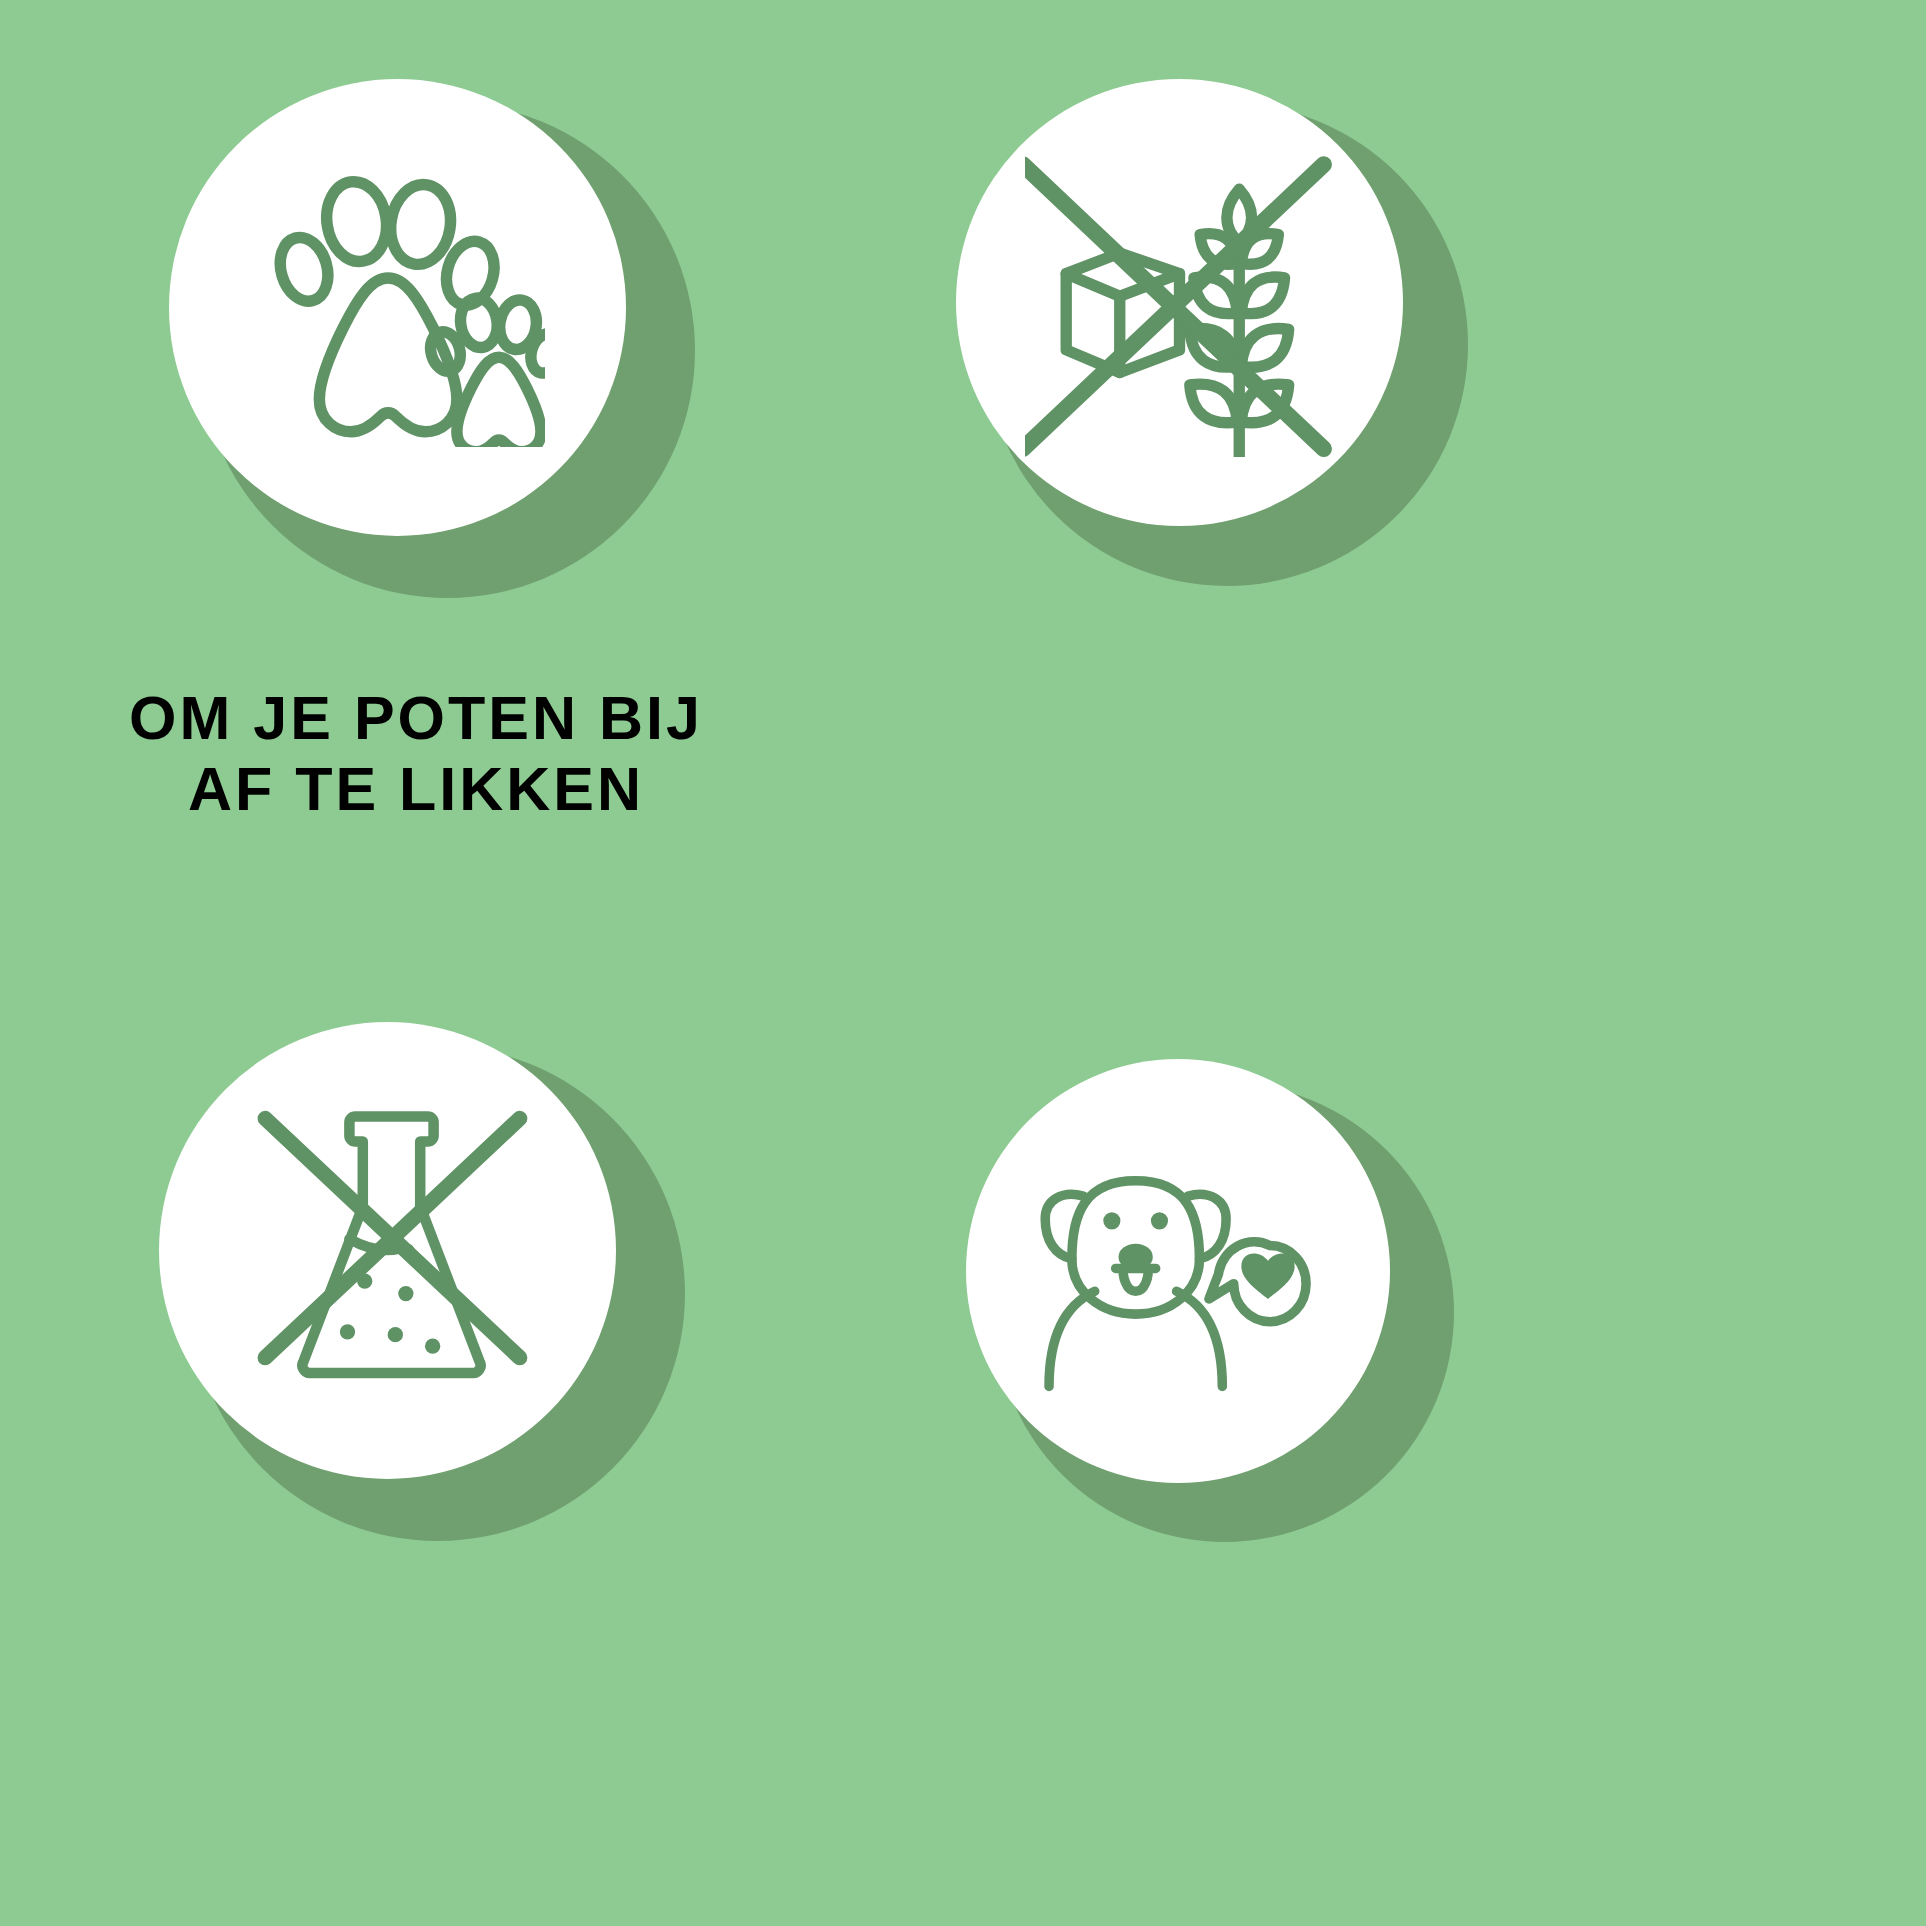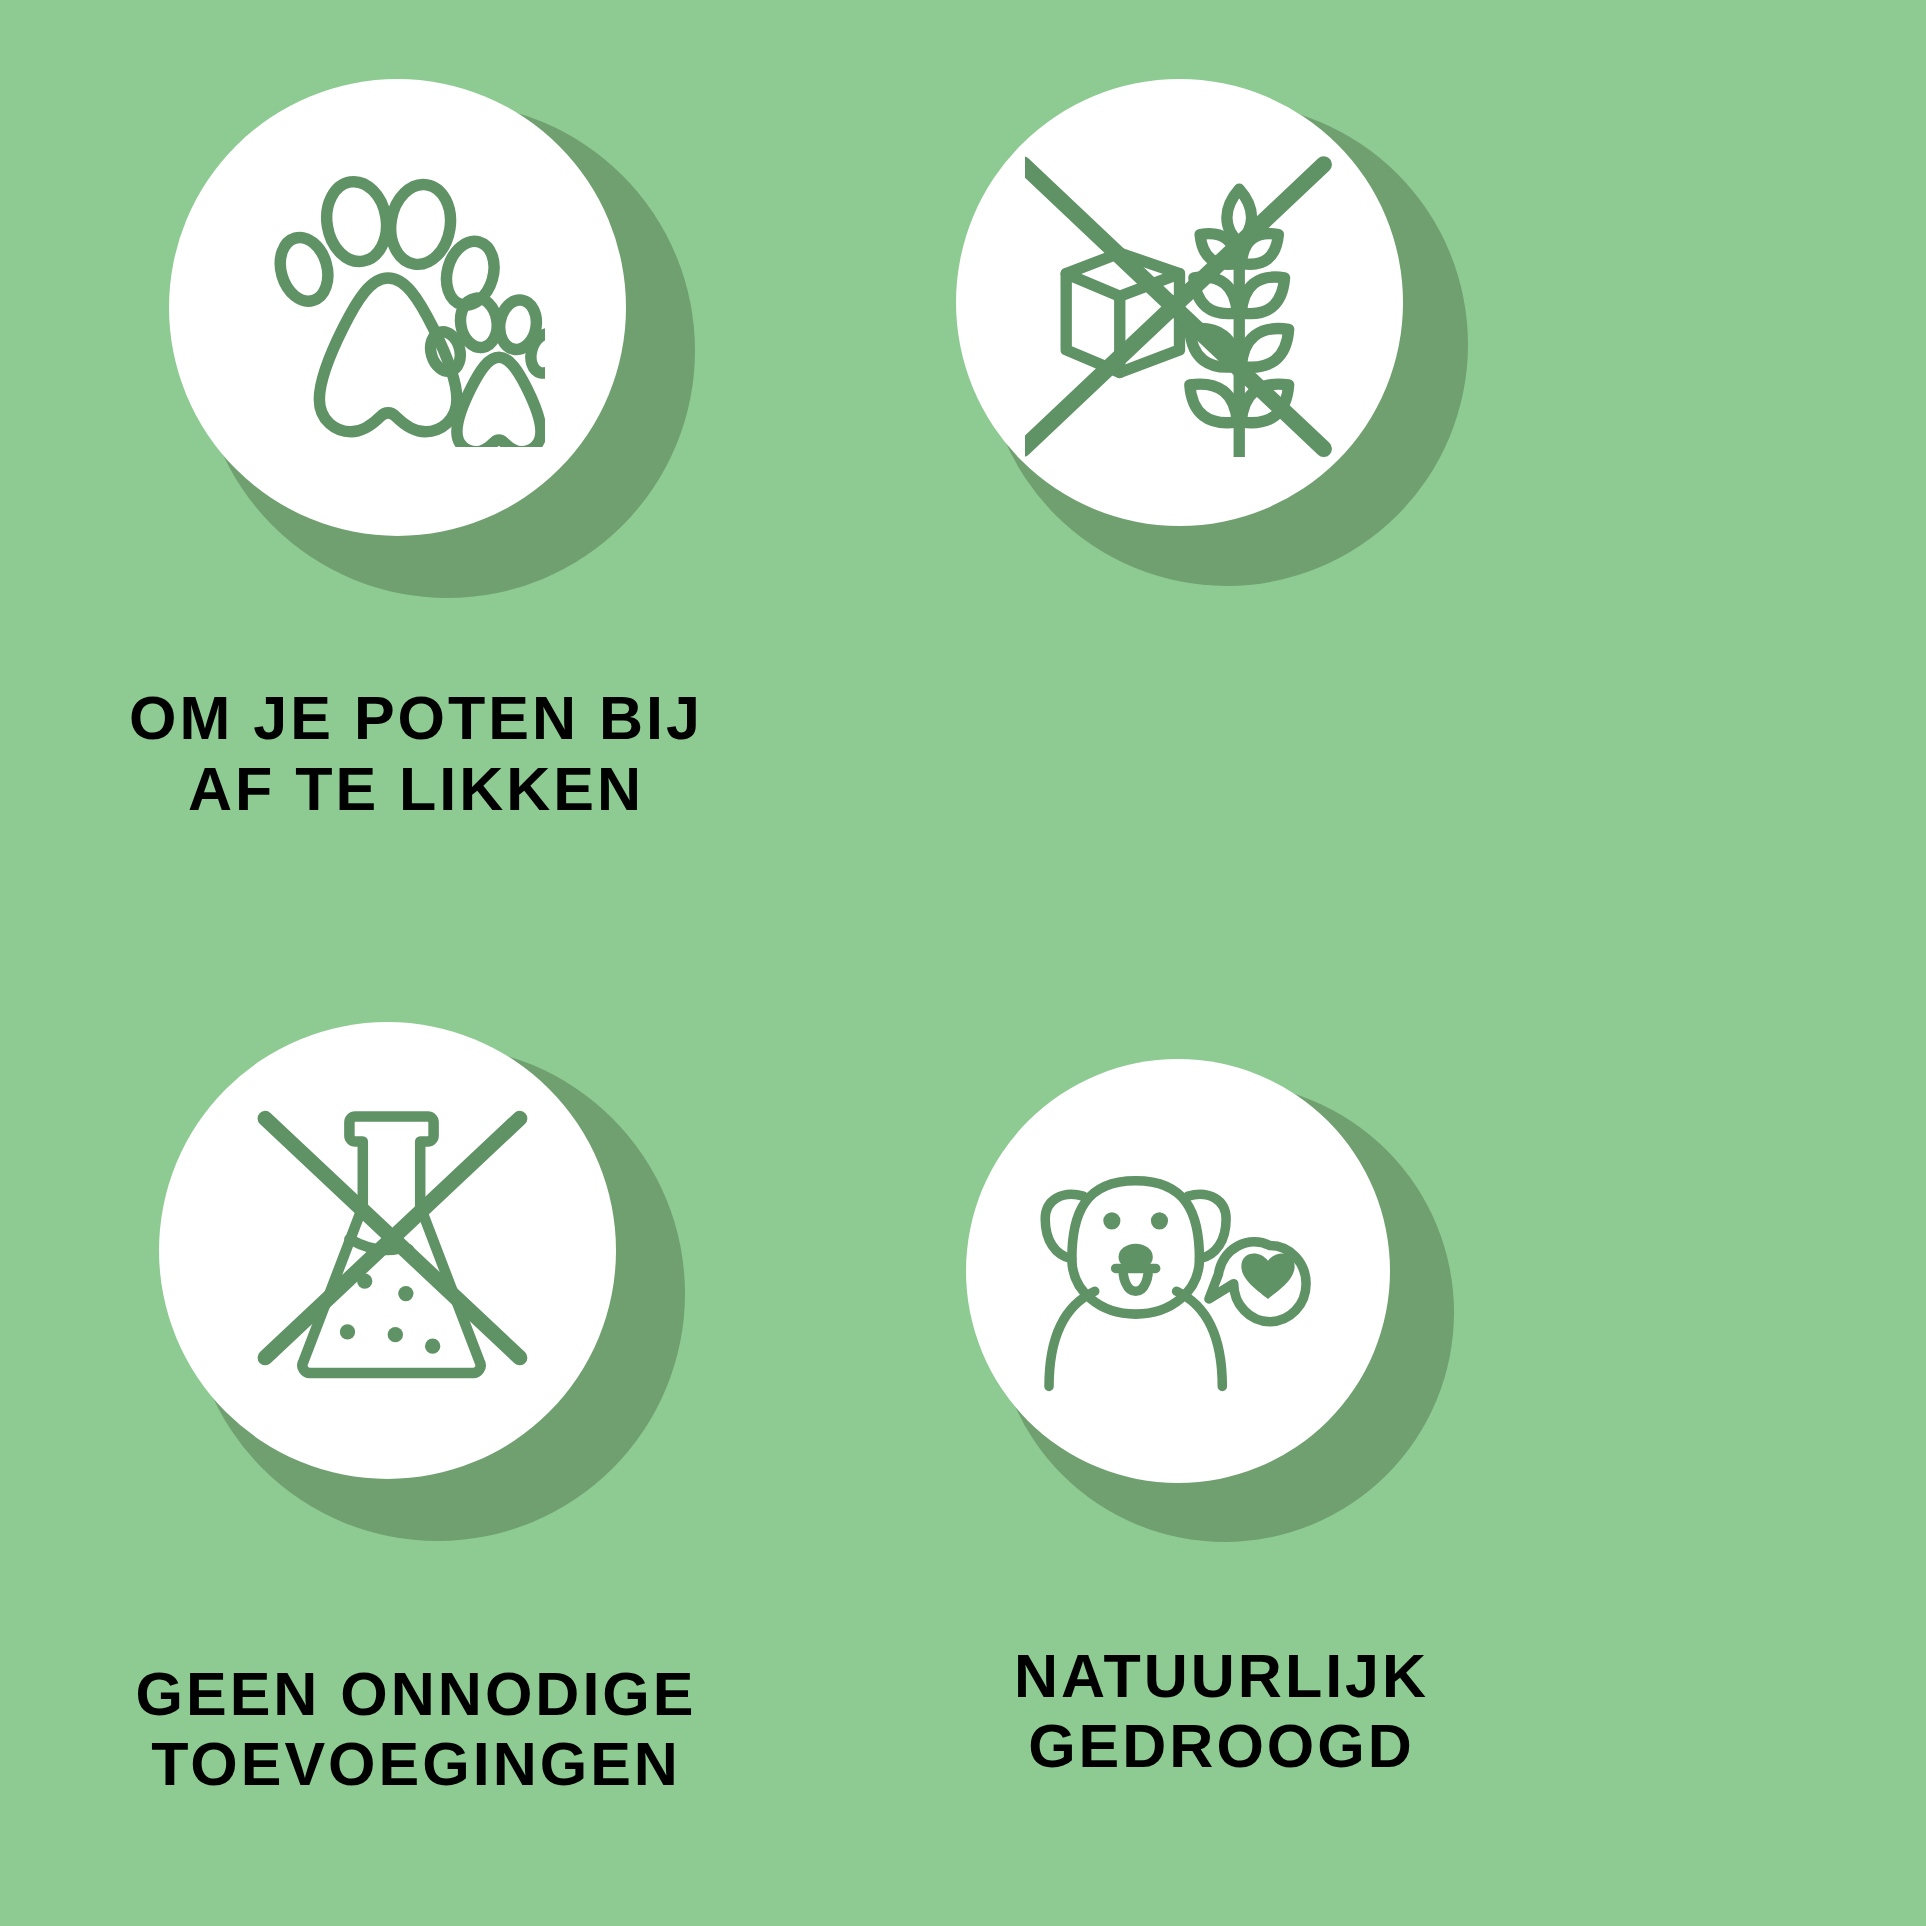--- a/index.html
+++ b/index.html
@@ -196,22 +196,20 @@
           <circle cx="193" cy="250" r="8"></circle>
           <circle cx="167" cy="150" r="7"></circle>
         </g>
 
         <g stroke="#5F9265" stroke-width="16" stroke-linecap="round">
           <line x1="18" y1="12" x2="284" y2="262"></line>
           <line x1="284" y1="12" x2="18" y2="262"></line>
         </g>
       </svg>
     </div>
-    <div class="caption">GEEN ONNODIGE
-TOEVOEGINGEN</div>
   </div>
 
   <div class="feature" id="cell-dog">
     <div class="badge-wrap">
       <div class="badge-shadow"></div>
       <div class="badge-disc"></div>
       <svg class="badge-icon" viewBox="0 0 300 250">
         <g fill="none" stroke="#5F9265" stroke-width="10" stroke-linecap="round" stroke-linejoin="round">
 
           <path d="M50 40
@@ -245,18 +243,16 @@
           <circle cx="130" cy="66" r="9"></circle>
           <ellipse cx="105" cy="104" rx="18" ry="14"></ellipse>
           <path d="M244 108
                    c -9 -12 -28 -10 -28 6
                    c 0 14 18 26 28 34
                    c 10 -8 28 -20 28 -34
                    c 0 -16 -19 -18 -28 -6 z"></path>
         </g>
       </svg>
     </div>
-    <div class="caption">NATUURLIJK
-GEDROOGD</div>
   </div>
 
 </div>
 
 
 </body></html>

